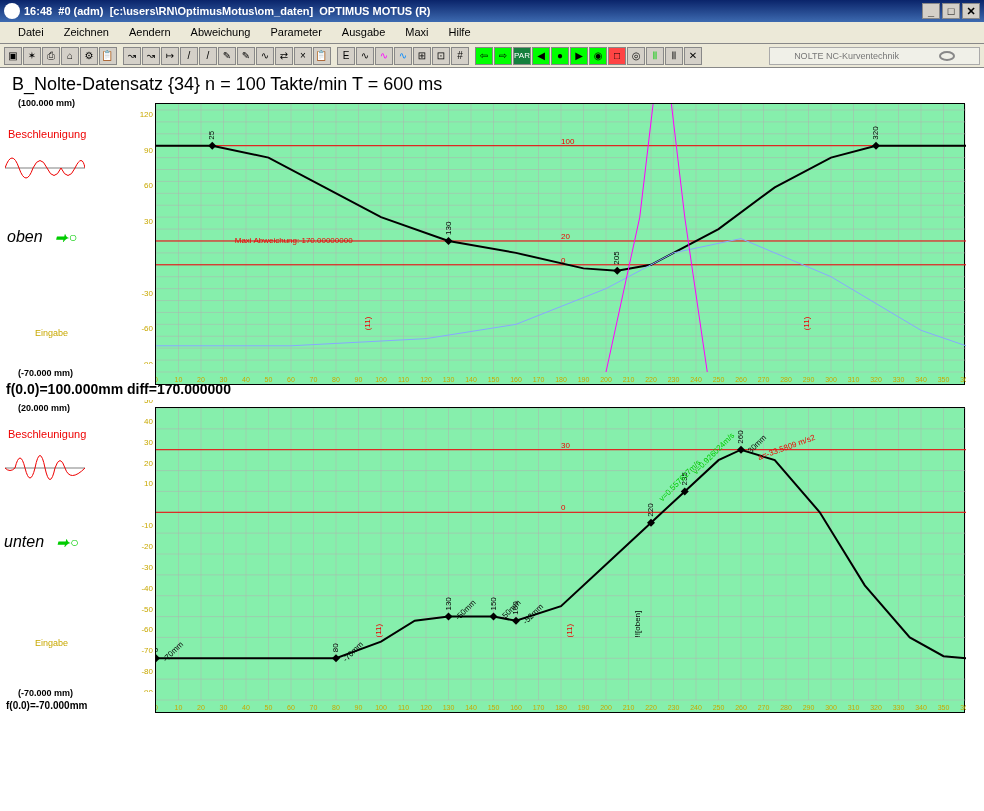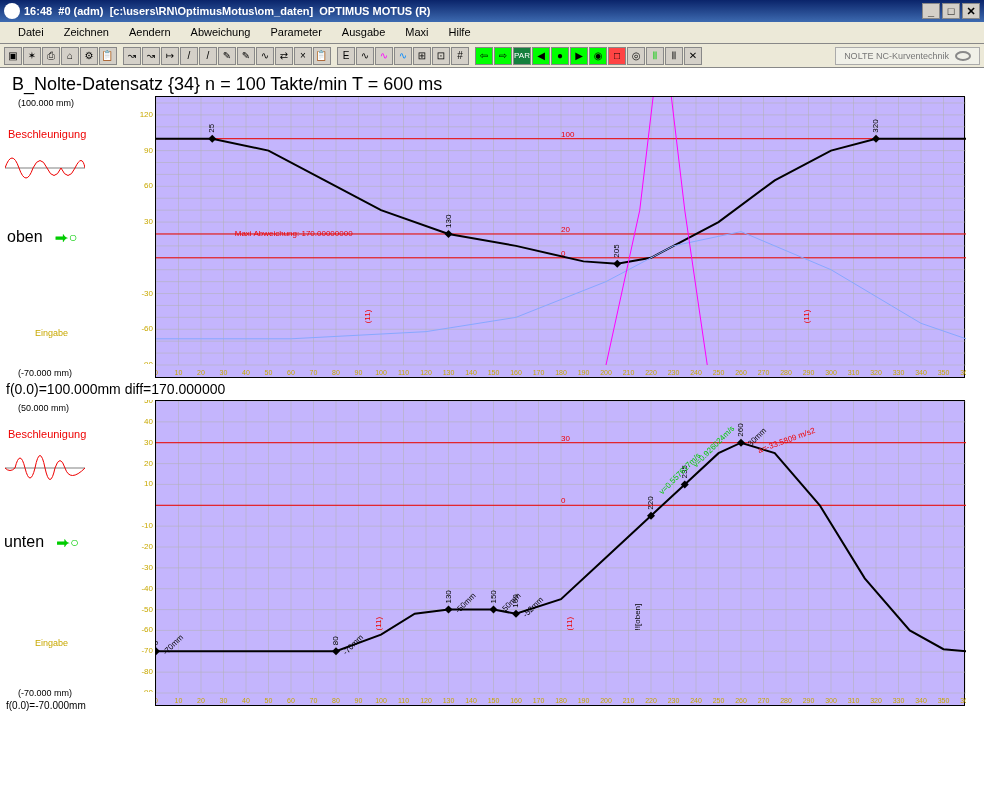--- a/index.html
+++ b/index.html
@@ -13,33 +13,33 @@
 
 .menu-bar { background: #ece9d8; height: 22px; display: flex; border-bottom: 1px solid #888; padding: 2px 8px; }
 .menu-item { padding: 2px 10px; cursor: pointer; }
 
 .tool-bar { background: #ece9d8; height: 24px; display: flex; align-items: center; border-bottom: 1px solid #888; padding: 0 4px; gap: 1px; overflow: hidden; }
 .tool { width: 18px; height: 18px; border: 1px solid #888; background: #d4d0c8; cursor: pointer; display: flex; align-items: center; justify-content: center; font-size: 10px; }
 .tool.sep { width: 4px; border: none; background: transparent; }
 .tool.green { background: #0f0; color: #000; }
 .tool.purple { background: #15803d; color: #fff; }
 .tool.red { background: #f44; }
-.brand { margin-left: auto; height: 18px; padding: 0 8px; background: #f0f0e8; border: 1px solid #aaa; font-size: 9px; color: #777; display: flex; align-items: center; }
+.brand { margin-left: auto; height: 18px; padding: 0 24px; background: #f0f0e8; border: 1px solid #aaa; font-size: 9px; color: #777; display: flex; align-items: center; gap: 34px; }
 .brand .ell { margin-left: 6px; width: 16px; height: 10px; border: 2px solid #888; border-radius: 50%; }
 
 .content { position: relative; background: #fff; height: 743px; }
 .header-text { position: absolute; left: 12px; top: 6px; font-size: 18px; }
 
-.panel-label { position: absolute; font-size: 16px; }
+.panel-label { position: absolute; font-size: 16px; font-style: italic; }
 .small-red { color: #e00; font-size: 11px; }
 .small-yel { color: #c8a800; font-size: 9px; text-align: right; }
-.axis-note { position: absolute; font-size: 9px; color: #000; }
+.axis-note { position: absolute; font-size: 9px; color: #000; font-weight: bold; }
 .green-icon { color: #0c0; font-size: 14px; }
 
-.chartbox { position: absolute; border: 1px solid #000; background: #c4b5fd; }
+.chartbox { position: absolute; border: 1px solid #000; background: #86efac; margin-top: 7px; }
 .mini-wave { position: absolute; width: 80px; height: 50px; }
 
 svg { display: block; }
 .grid line { stroke: #b0b0b0; stroke-width: 0.5; }
 .curve-main { stroke: #000; stroke-width: 2; fill: none; }
 .curve-red { stroke: #e00; stroke-width: 1; fill: none; }
 .curve-blue { stroke: #88a8ff; stroke-width: 1; fill: none; }
 .curve-mag { stroke: #f0f; stroke-width: 1; fill: none; }
 .marker { fill: #000; }
 .ytick { font-size: 8px; fill: #c8a800; text-anchor: end; }
@@ -133,21 +133,21 @@
     <path d="M0,25 Q7,5 14,25 T28,25 Q35,10 42,25 T56,25 Q63,40 70,25 T80,25" class="curve-red"></path>
   </svg>
   <div class="panel-label" style="left:7px; top:160px">
     <span>oben</span>
     <span class="green-icon">&nbsp;&nbsp;⮕○</span>
   </div>
   <div class="small-yel" style="position:absolute; left:35px; top:260px">Eingabe</div>
   <div class="axis-note" style="left:18px; top:300px">(-70.000 mm)</div>
   <div class="axis-note" style="left:6px; top:313px; font-size:14px">f(0.0)=100.000mm  diff=170.000000</div>
 
-  <div class="axis-note" style="left:18px; top:335px">(50.000 mm)</div>
+  <div class="axis-note" style="left:18px; top:335px">(20.000 mm)</div>
   <div class="small-red" style="position:absolute; left:8px; top:360px">Beschleunigung</div>
   <svg class="mini-wave" style="left:5px; top:375px">
     <line x1="0" y1="25" x2="80" y2="25" stroke="#000" stroke-width="0.5"></line>
     <path d="M0,25 Q5,30 10,25 Q15,5 20,25 Q25,45 30,25 Q35,0 40,25 Q45,48 50,25 Q55,10 60,25 T80,25" class="curve-red"></path>
   </svg>
   <div class="panel-label" style="left:4px; top:465px">
     <span>unten</span>
     <span class="green-icon">&nbsp;&nbsp;⮕○</span>
   </div>
   <div class="small-yel" style="position:absolute; left:35px; top:570px">Eingabe</div>

